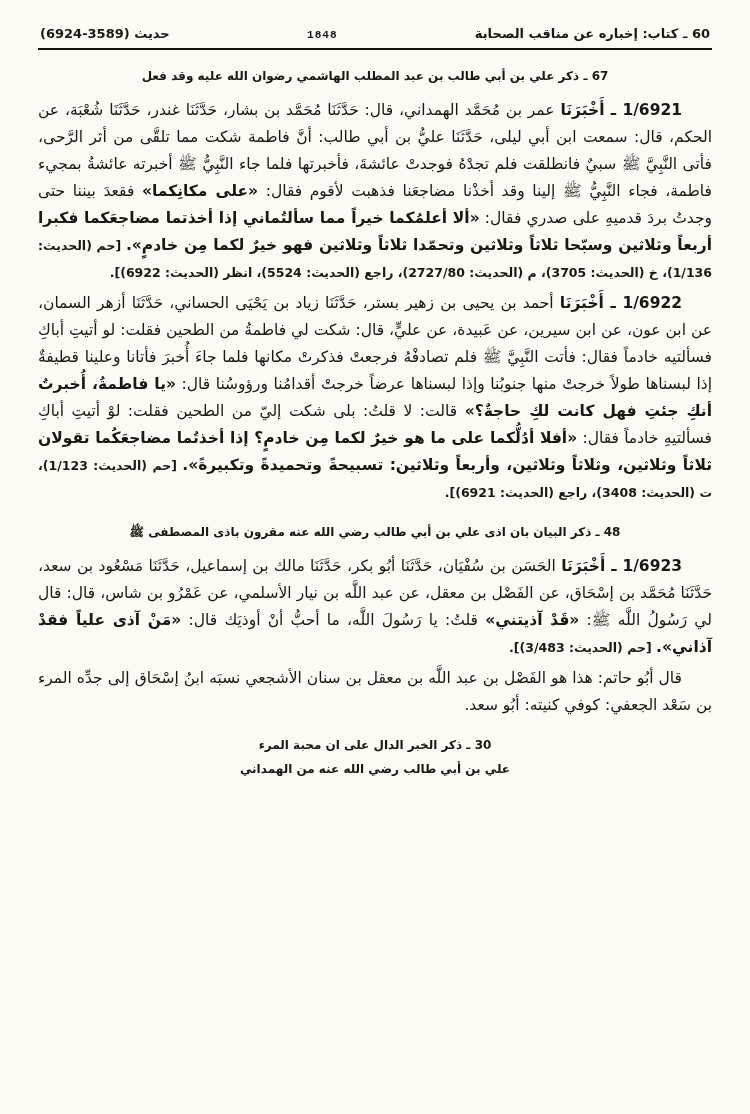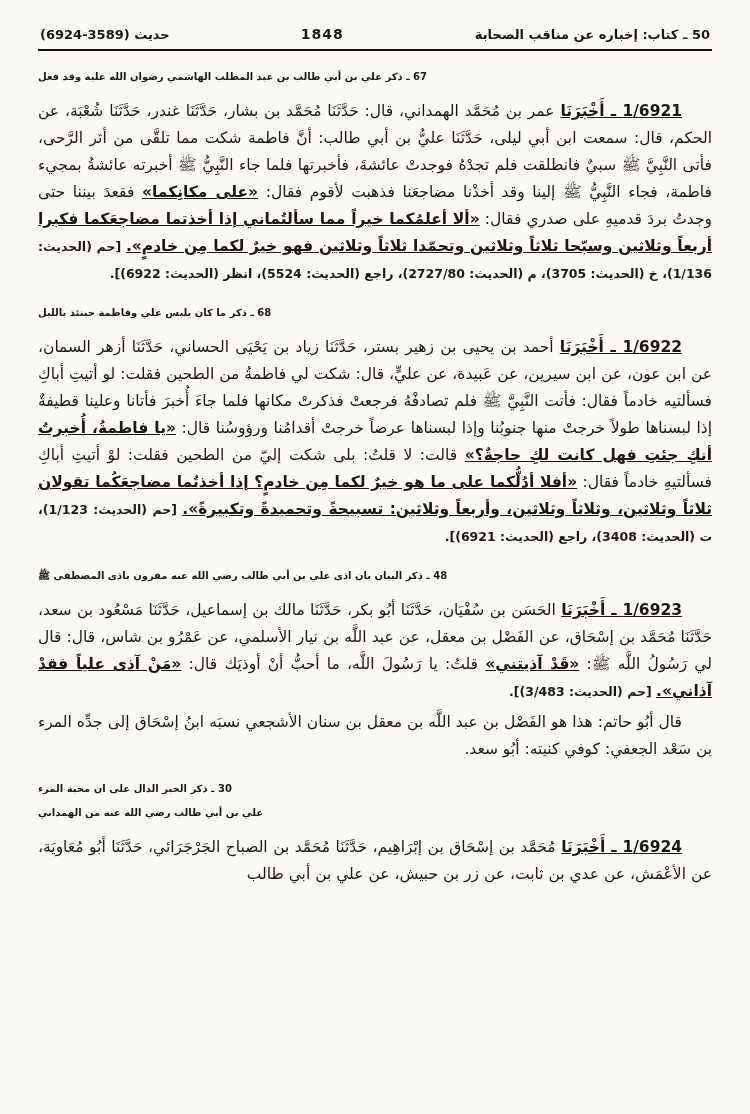--- a/index.html
+++ b/index.html
@@ -18,71 +18,69 @@
     overflow: hidden;
   }
   .page-header {
     display: flex;
     justify-content: space-between;
     align-items: baseline;
     font-weight: bold;
     font-size: 13px;
     padding: 0 2px 7px 2px;
   }
-  .hdr-center { font-size: 14px; letter-spacing: 1px; }
+  .hdr-center { font-size: 11px; letter-spacing: 1px; font-family: Liberation Mono, monospace; }
   .rule {
     border-top: 2px solid #17130e;
     margin: 0 0 12px 0;
     height: 0;
   }
   .sec {
-    font-size: 10px;
+    font-size: 12px;
     font-weight: bold;
-    text-align: left;
+    text-align: center;
     margin: 14px 0 9px 0;
     line-height: 24px;
   }
   .para {
     font-size: 15.5px;
     line-height: 27px;
     text-align: justify;
     margin: 0 0 4px 0;
     text-indent: 30px;
   }
-  .b { font-weight: bold; text-decoration: underline; }
+  .b { font-weight: bold; }
   .ref { font-weight: bold; font-size: 12.5px; }
   .note { text-indent: 30px; }
 </style>
 </head>
 <body>
 
 <div class="page">
 
   <header class="page-header">
-    <span class="hdr-right">50 ـ كتاب: إخباره عن مناقب الصحابة</span>
+    <span class="hdr-right">60 ـ كتاب: إخباره عن مناقب الصحابة</span>
     <span class="hdr-center">1848</span>
     <span class="hdr-left">حديث (3589-6924)</span>
   </header>
 
   <div class="rule"></div>
 
   <main>
 
     <h2 class="sec">67 ـ ذكر علي بن أبي طالب بن عبد المطلب الهاشمي رضوان الله عليه وقد فعل</h2>
 
     <p class="para"><span class="b">1/6921 ـ أَخْبَرَنَا</span><span> عمر بن مُحَمَّد الهمداني، قال: حَدَّثَنَا مُحَمَّد بن بشار، حَدَّثَنَا غندر، حَدَّثَنَا شُعْبَة، عن الحكم، قال: سمعت ابن أبي ليلى، حَدَّثَنَا عليُّ بن أبي طالب: أنَّ فاطمة شكت مما تلقَّى من أثر الرَّحى، فأتى النَّبِيَّ ﷺ سبيٌ فانطلقت فلم تجدْهُ فوجدتْ عائشةَ، فأخبرتها فلما جاء النَّبِيُّ ﷺ أخبرته عائشةُ بمجيء فاطمة، فجاء النَّبِيُّ ﷺ إلينا وقد أخذْنا مضاجعَنا فذهبت لأقوم فقال: </span><span class="b">«على مكانِكما»</span><span> فقعدَ بيننا حتى وجدتُ بردَ قدميهِ على صدري فقال: </span><span class="b">«ألا أعلمُكما خيراً مما سألتُماني إذا أخذتما مضاجعَكما فكبرا أربعاً وثلاثين وسبّحا ثلاثاً وثلاثين وتحمّدا ثلاثاً وثلاثين فهو خيرٌ لكما مِن خادمٍ».</span><span class="ref"> [حم (الحديث: 1/136)، خ (الحديث: 3705)، م (الحديث: 2727/80)، راجع (الحديث: 5524)، انظر (الحديث: 6922)].</span></p>
 
-    <h2 class="sec">68 ـ ذكر ما كان يلبس علي وفاطمة حينئذ بالليل</h2>
 
     <p class="para"><span class="b">1/6922 ـ أَخْبَرَنَا</span><span> أحمد بن يحيى بن زهير بستر، حَدَّثَنَا زياد بن يَحْيَى الحساني، حَدَّثَنَا أزهر السمان، عن ابن عون، عن ابن سيرين، عن عَبيدة، عن عليٍّ، قال: شكت لي فاطمةُ من الطحين فقلت: لو أتيتِ أباكِ فسألتيه خادماً فقال: فأتت النَّبِيَّ ﷺ فلم تصادفْهُ فرجعتْ فذكرتْ مكانها فلما جاءَ أُخبرَ فأتانا وعلينا قطيفةٌ إذا لبسناها طولاً خرجتْ منها جنوبُنا وإذا لبسناها عرضاً خرجتْ أقدامُنا ورؤوسُنا قال: </span><span class="b">«يا فاطمةُ، أُخبرتُ أنكِ جئتِ فهل كانت لكِ حاجةٌ؟»</span><span> قالت: لا قلتُ: بلى شكت إليّ من الطحين فقلت: لوْ أتيتِ أباكِ فسألتيهِ خادماً فقال: </span><span class="b">«أفلا أدُلُّكما على ما هو خيرٌ لكما مِن خادمٍ؟ إذا أخذتُما مضاجعَكُما تقولان ثلاثاً وثلاثين، وثلاثاً وثلاثين، وأربعاً وثلاثين: تسبيحةً وتحميدةً وتكبيرةً».</span><span class="ref"> [حم (الحديث: 1/123)، ت (الحديث: 3408)، راجع (الحديث: 6921)].</span></p>
 
     <h2 class="sec">48 ـ ذكر البيان بان اذى علي بن أبي طالب رضي الله عنه مقرون باذى المصطفى ﷺ</h2>
 
     <p class="para"><span class="b">1/6923 ـ أَخْبَرَنَا</span><span> الحَسَن بن سُفْيَان، حَدَّثَنَا أبُو بكر، حَدَّثَنَا مالك بن إسماعيل، حَدَّثَنَا مَسْعُود بن سعد، حَدَّثَنَا مُحَمَّد بن إسْحَاق، عن الفَضْل بن معقل، عن عبد اللَّه بن نيار الأسلمي، عن عَمْرُو بن شاس، قال: قال لي رَسُولُ اللَّه ﷺ: </span><span class="b">«قَدْ آذيتني»</span><span> قلتُ: يا رَسُولَ اللَّه، ما أحبُّ أنْ أوذيَك قال: </span><span class="b">«مَنْ آذى علياً فقدْ آذاني».</span><span class="ref"> [حم (الحديث: 3/483)].</span></p>
 
     <p class="para note"><span>قال أبُو حاتم: هذا هو الفَضْل بن عبد اللَّه بن معقل بن سنان الأشجعي نسبَه ابنُ إسْحَاق إلى جدِّه المرء بن سَعْد الجعفي: كوفي كنيته: أبُو سعد.</span></p>
 
     <h2 class="sec"><span>30 ـ ذكر الخبر الدال على ان محبة المرء</span><br><span>علي بن أبي طالب رضي الله عنه من الهمداني</span></h2>
 
-    <p class="para"><span class="b">1/6924 ـ أَخْبَرَنَا</span><span> مُحَمَّد بن إسْحَاق بن إبْرَاهِيم، حَدَّثَنَا مُحَمَّد بن الصباح الجَرْجَرَائي، حَدَّثَنَا أبُو مُعَاويَة، عن الأعْمَش، عن عدي بن ثابت، عن زر بن حبيش، عن علي بن أبي طالب</span></p>
 
   </main>
 </div>
 
 </body></html>

